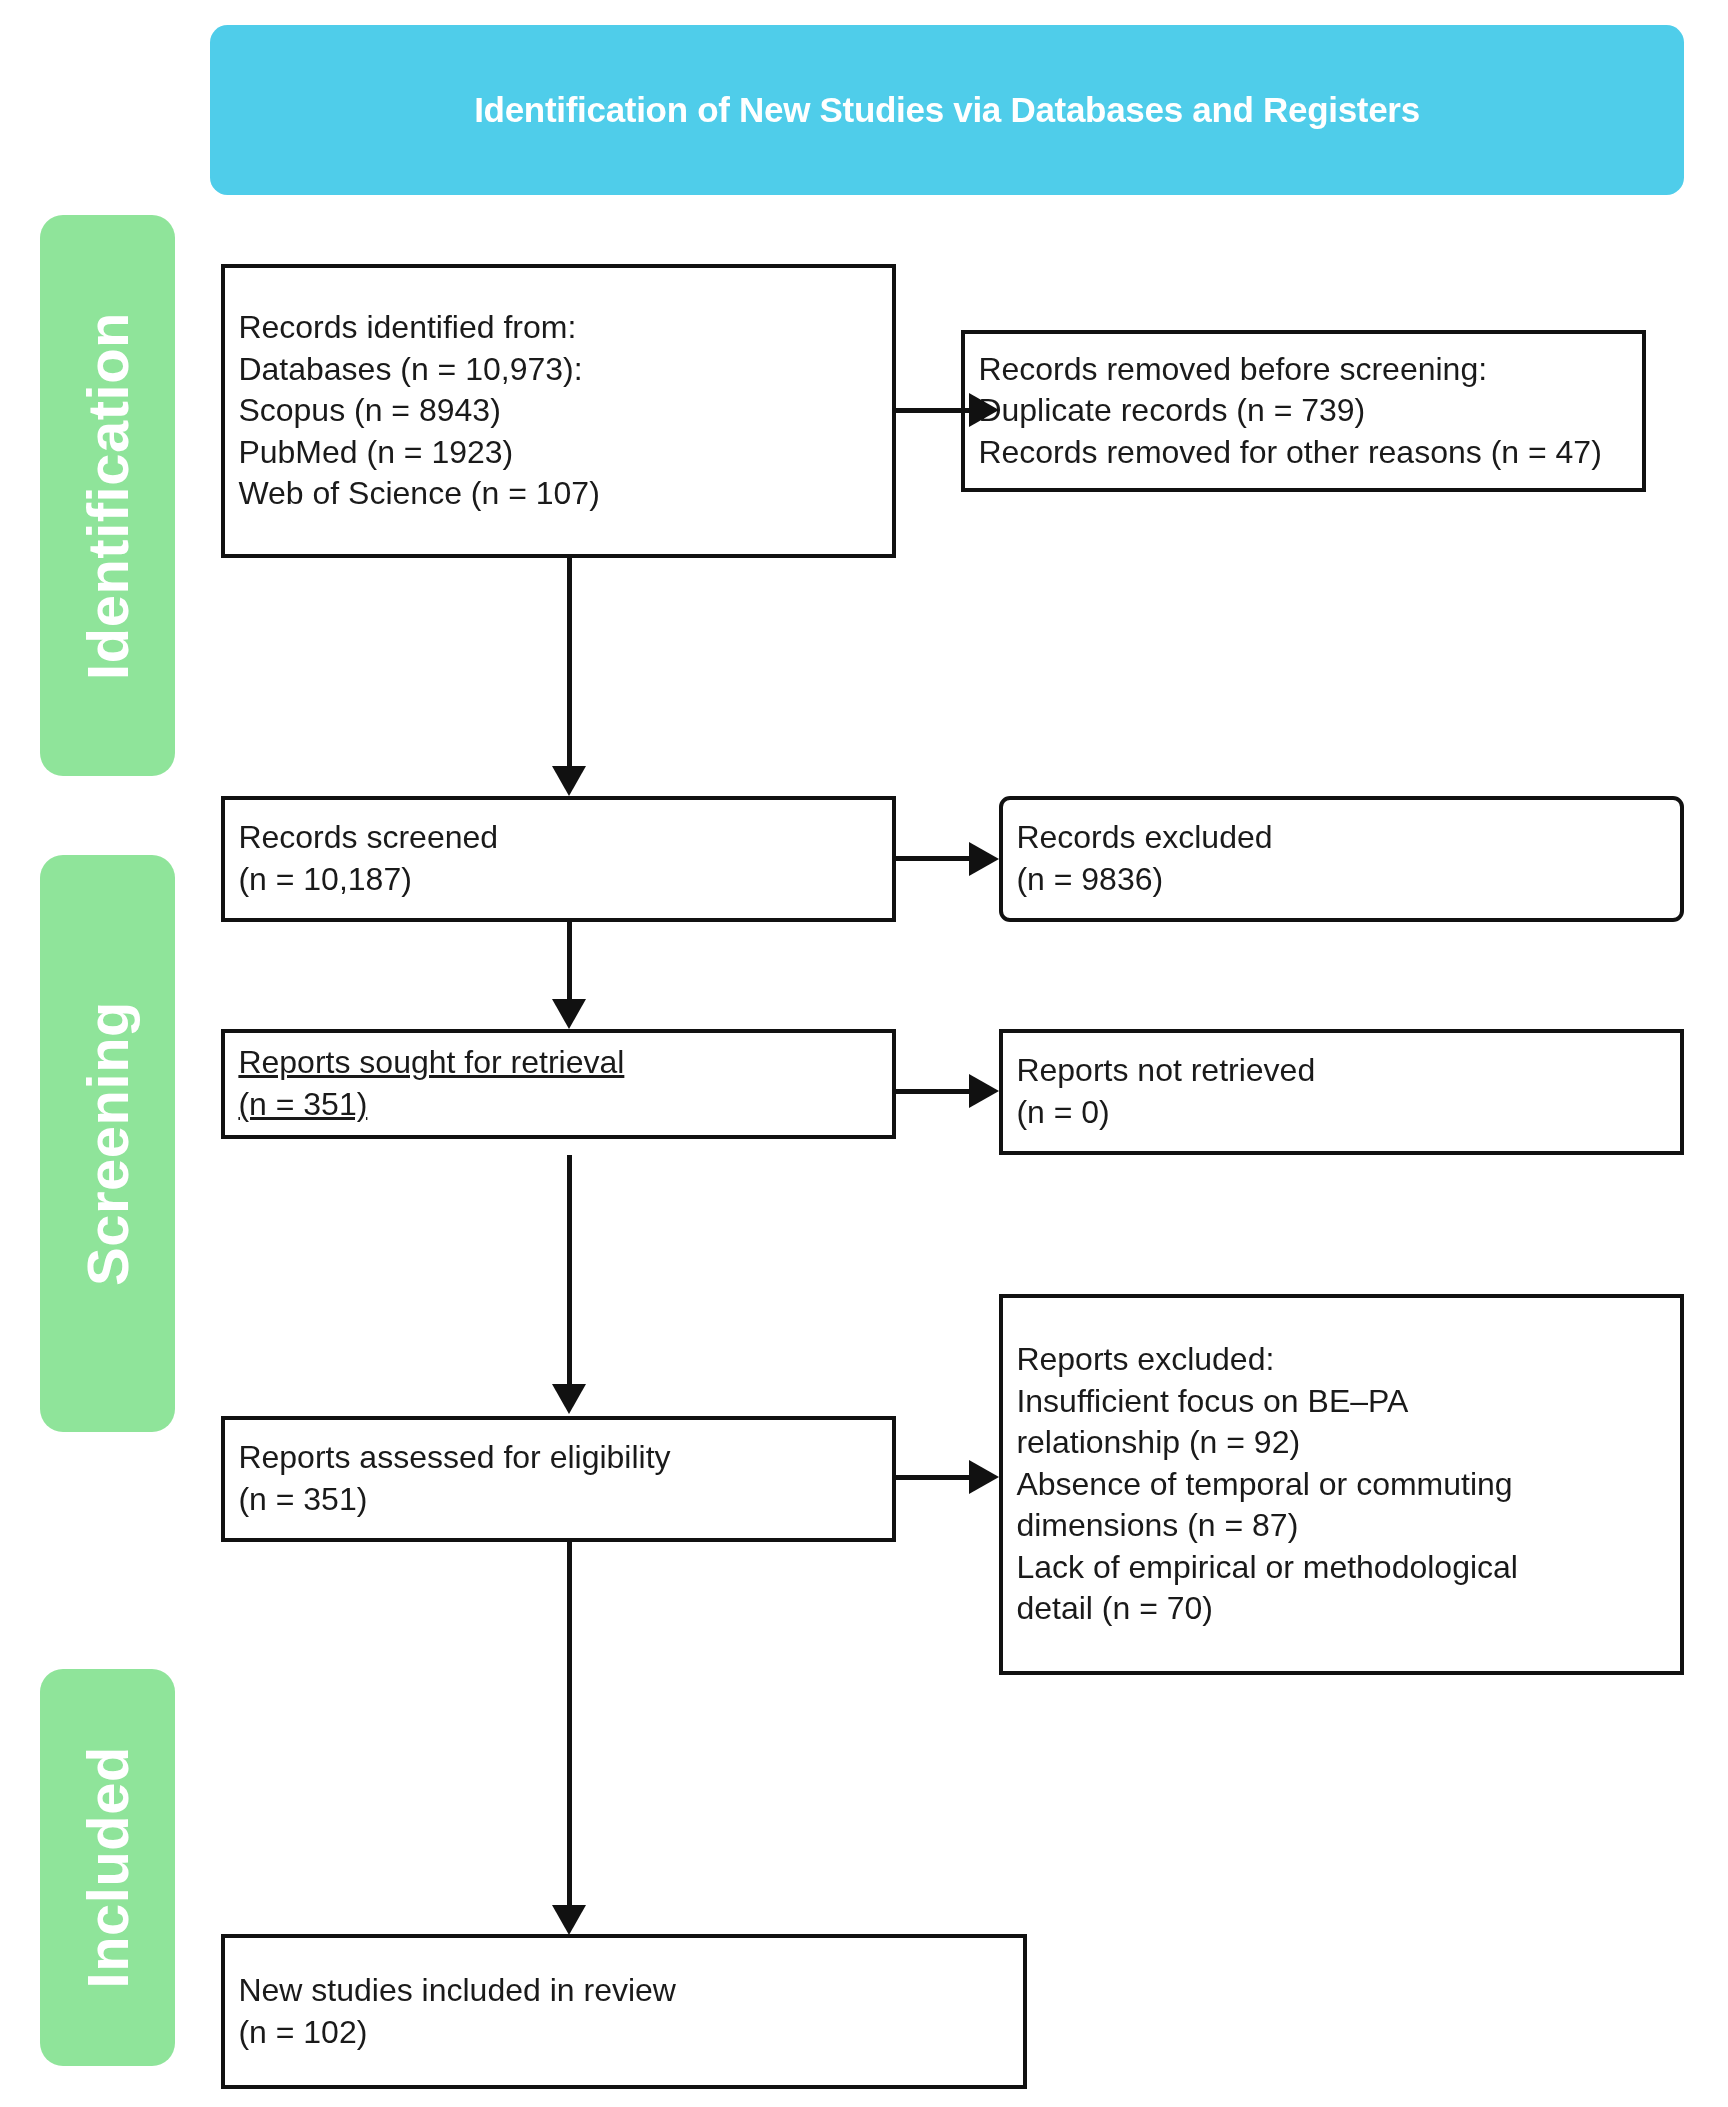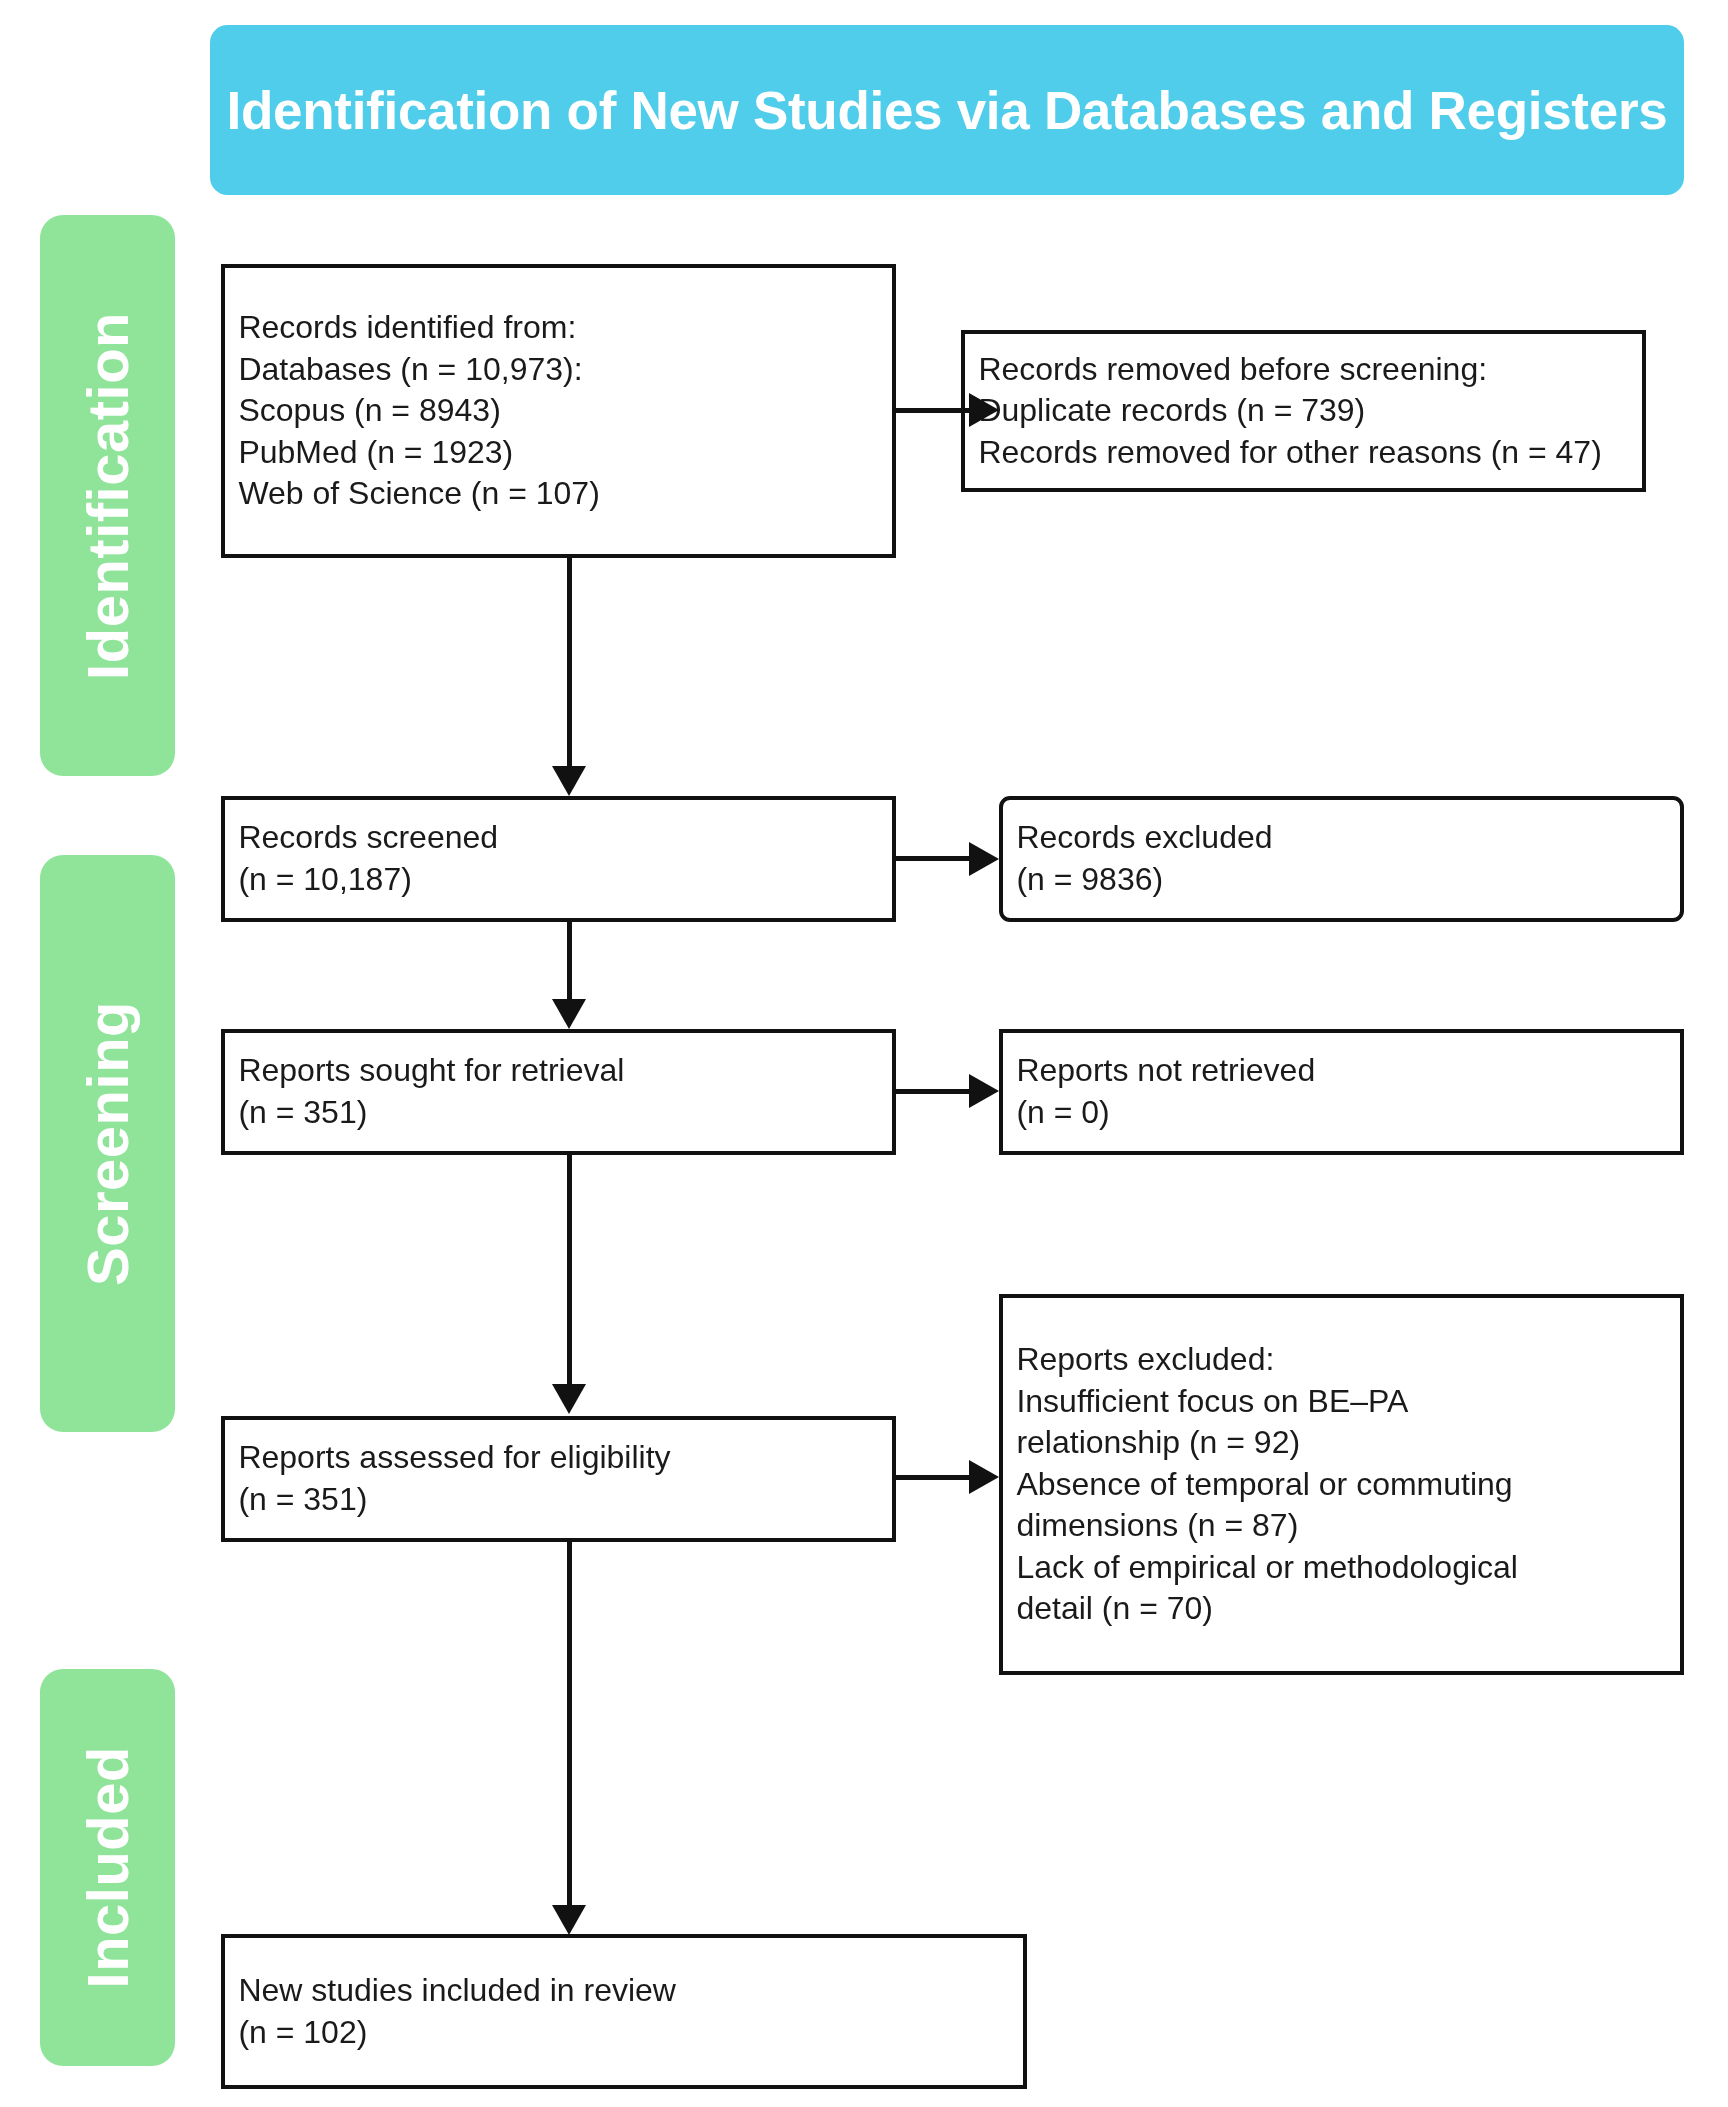--- a/index.html
+++ b/index.html
@@ -13,21 +13,21 @@
 
   
   .banner {
     position: absolute;
     left: 210px; top: 25px;
     width: 1474px; height: 170px;
     background: #4FCDEA;
     border-radius: 17.5px;
     display: flex; align-items: center; justify-content: center;
     color: #ffffff;
-    font-size: 53px;
+    font-size: 35px;
     font-weight: bold;
     letter-spacing: -0.3px;
     text-align: center;
   }
 
   
   .stage-band {
     position: absolute;
     background: #8FE49A;
     border-radius: 23px;
@@ -58,21 +58,21 @@
     color: #1a1a1a;
     font-size: 32px;
     line-height: 1.30;
   }
   .fbox .ln { display: block; white-space: nowrap; }
 
   #box-identified        { left: 221px;  top: 264px;  width: 675px; height: 294px; }
   #box-removed           { left: 961px; top: 330px;  width: 685px; height: 162px; }
   #box-screened          { left: 221px;  top: 796px; width: 675px; height: 126px; }
   #box-excluded-records  { left: 999px; top: 796px; width: 685px; height: 126px; border-radius: 11px; }
-  #box-sought            { left: 221px;  top: 1029px; width: 675px; height: 126px; }
+  #box-sought            { left: 221px;  top: 1029px; width: 675px; height: 110px; text-decoration: underline; }
   #box-not-retrieved     { left: 999px; top: 1029px; width: 685px; height: 126px; }
   #box-eligibility       { left: 221px;  top: 1416px; width: 675px; height: 126px; }
   #box-reports-excluded  { left: 999px; top: 1294px; width: 685px; height: 381px; }
   #box-included          { left: 221px;  top: 1934px; width: 806px; height: 155px; }
 
   
   .conn { position: absolute; }
   .v-line { background: #111111; width: 4.6px; }
   .h-line { background: #111111; height: 4.6px; }
   .arrow-down {

